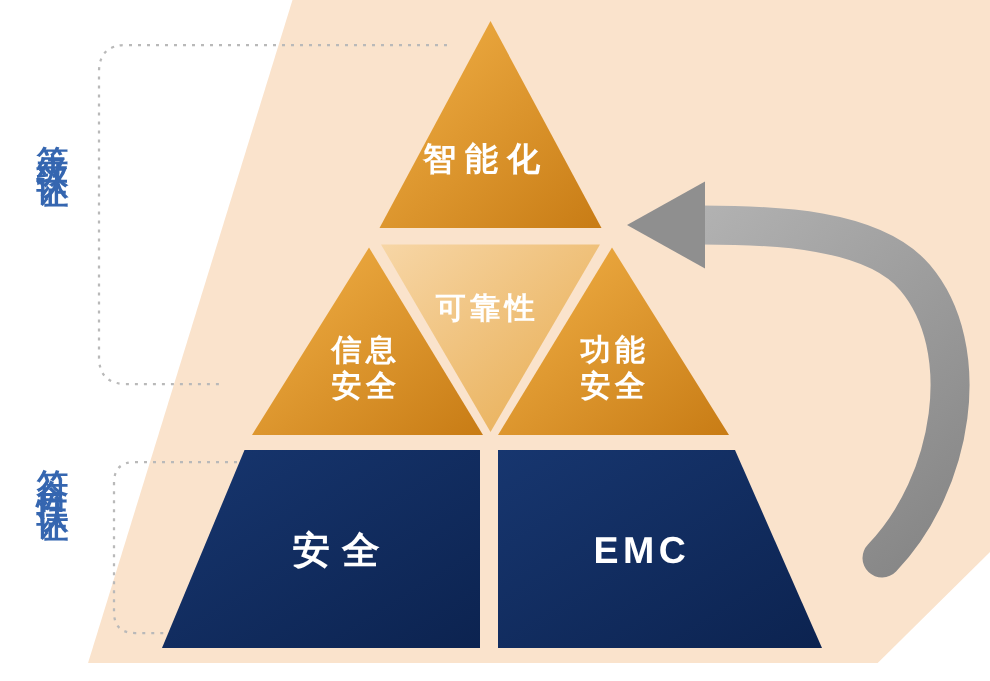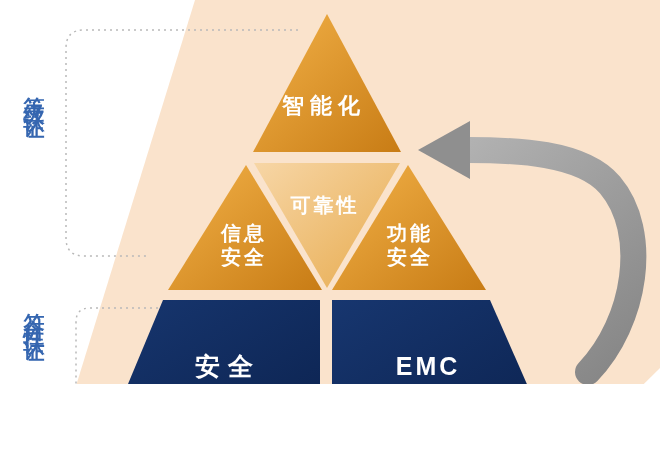--- a/index.html
+++ b/index.html
@@ -4,21 +4,21 @@
 <style>
   html, body {
     margin: 0;
     padding: 0;
     background: #ffffff;
     font-family: "Liberation Sans", sans-serif;
   }
   .stage {
     position: relative;
     width: 660px;
-    height: 384px;
+    height: 442px;
     overflow: hidden;
     background: #ffffff;
   }
   .stage svg {
     position: absolute;
     top: 0;
     left: 0;
   }
   .side-label {
     position: absolute;

